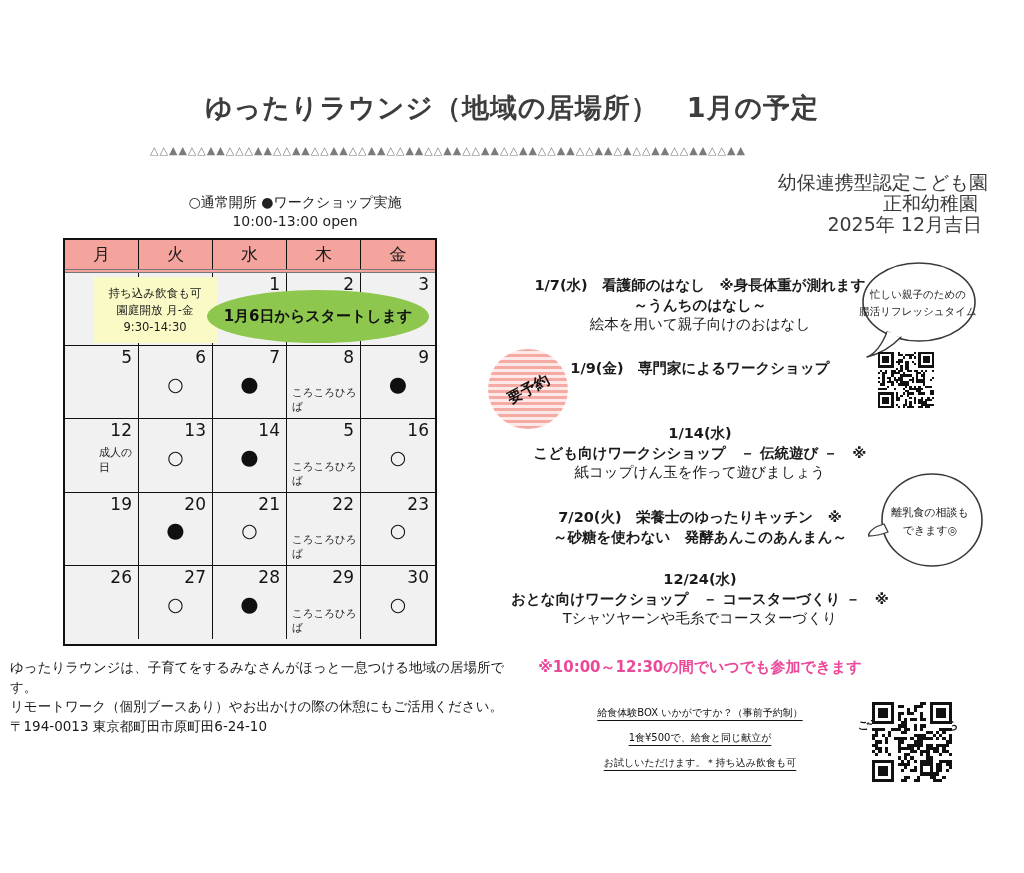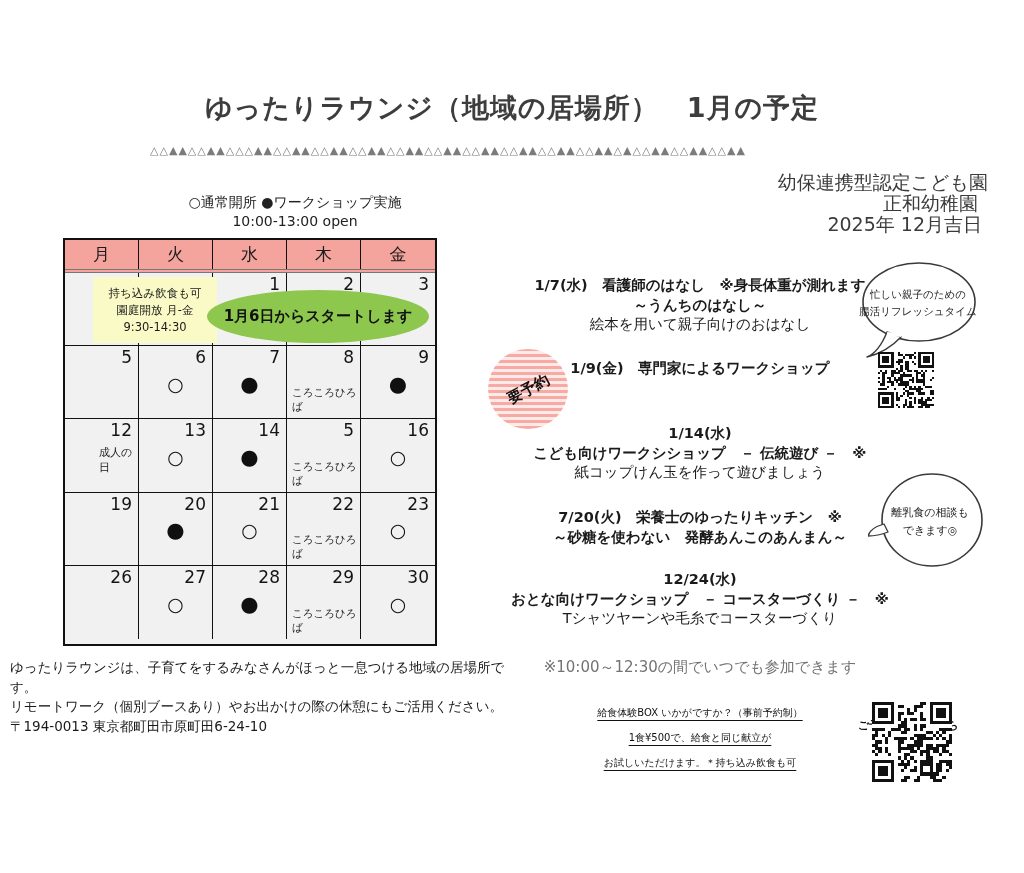--- a/index.html
+++ b/index.html
@@ -54,21 +54,21 @@
          display:flex;align-items:center;justify-content:center;}
   .badge span{transform:rotate(-28deg);font-weight:bold;font-size:15px;color:#111;}
 
   
   .event{position:absolute;left:500px;width:400px;text-align:center;}
   .ev-line{font-size:14.5px;line-height:19.5px;color:#1a1a1a;}
   .ev-line.b{font-weight:bold;}
   .event-0{top:276px;} .event-1{top:359px;} .event-2{top:424px;}
   .event-3{top:508px;} .event-4{top:570px;}
   .participation{position:absolute;left:500px;top:658px;width:400px;text-align:center;
-                 font-size:15px;font-weight:normal;color:#737373;}
+                 font-size:15px;font-weight:bold;color:#ec4899;}
   .lunch{position:absolute;left:520px;top:700px;width:360px;text-align:center;
          font-size:10px;line-height:25px;color:#111;}
   .lunch div{text-decoration:underline;text-underline-offset:4px;}
 
   
   .bubble{position:absolute;}
   .bubble svg{position:absolute;top:0;left:0;}
   .bubble-text{position:absolute;width:100%;text-align:center;color:#222;}
   .bubble-1{left:853px;top:258px;width:130px;height:100px;}
   .bubble-1 .bubble-text{top:28px;font-size:10.5px;line-height:17px;}

